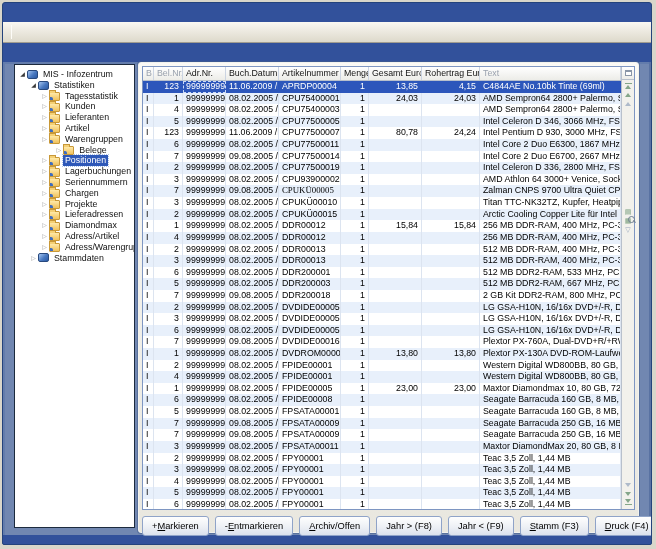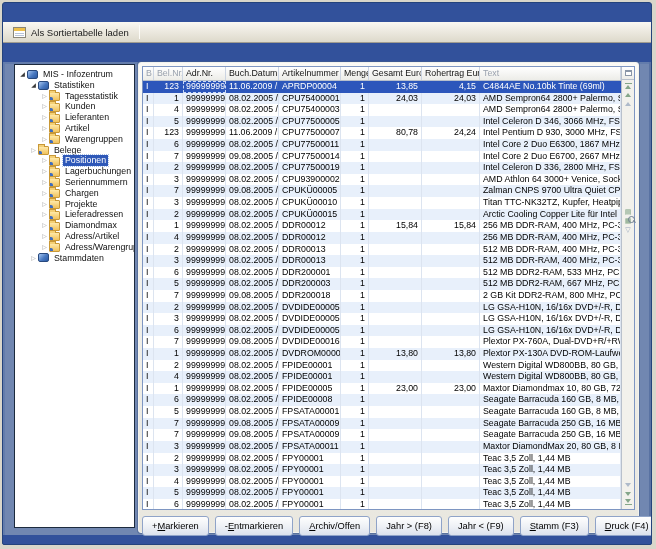--- a/index.html
+++ b/index.html
@@ -124,24 +124,20 @@
   }
   .btn u { text-decoration:underline; }
 </style>
 </head>
 <body>
 
 <div class="window">
 
 
   <div class="toolbar">
-    <div class="tb-btn">
-      <span class="ico-sorttable"></span>
-      <span>Als Sortiertabelle laden</span>
-    </div>
     <div class="tb-sep"></div>
   </div>
 
 
   <div class="content">
 
     <div class="tree-panel" id="tree">
         <div class="tree-row" style="padding-left: 3px;">
           <span class="tree-arrow expanded">◢</span>
           <span class="tree-icon ico-branch"></span>
@@ -170,21 +166,21 @@
         <div class="tree-row" style="padding-left: 25px;">
           <span class="tree-arrow collapsed">▷</span>
           <span class="tree-icon ico-folder"></span>
           <span class="tree-label">Artikel</span>
         </div>
         <div class="tree-row" style="padding-left: 25px;">
           <span class="tree-arrow collapsed">▷</span>
           <span class="tree-icon ico-folder"></span>
           <span class="tree-label">Warengruppen</span>
         </div>
-        <div class="tree-row" style="padding-left: 14px;">
+        <div class="tree-row" style="padding-left: 14px; justify-content: center;">
           <span class="tree-arrow collapsed">▷</span>
           <span class="tree-icon ico-folder"></span>
           <span class="tree-label">Belege</span>
         </div>
         <div class="tree-row" style="padding-left: 25px;">
           <span class="tree-arrow collapsed">▷</span>
           <span class="tree-icon ico-folder"></span>
           <span class="tree-label sel">Positionen</span>
         </div>
         <div class="tree-row" style="padding-left: 25px;">
@@ -346,21 +342,21 @@
                 <div class="td num" style="flex: 0 0 28px;">1</div>
                 <div class="td num" style="flex: 0 0 53px;"></div>
                 <div class="td num" style="flex: 0 0 58px;"></div>
                 <div class="td" style="flex: 1 1 auto;">AMD Athlon 64 3000+ Venice, Sockel 939</div>
               </div>
               <div class="tr alt">
                 <div class="td" style="flex: 0 0 11px;">I</div>
                 <div class="td num" style="flex: 0 0 29px;">7</div>
                 <div class="td" style="flex: 0 0 43px;">99999999</div>
                 <div class="td" style="flex: 0 0 53px;">09.08.2005 /Di</div>
-                <div class="td" style="flex: 0 0 62px;">CPUKÜ00005</div>
+                <div class="td" style="flex: 0 0 62px; font-family: Liberation Serif, serif;">CPUKÜ00005</div>
                 <div class="td num" style="flex: 0 0 28px;">1</div>
                 <div class="td num" style="flex: 0 0 53px;"></div>
                 <div class="td num" style="flex: 0 0 58px;"></div>
                 <div class="td" style="flex: 1 1 auto;">Zalman CNPS 9700 Ultra Quiet CPU Cooler für Intel un</div>
               </div>
               <div class="tr">
                 <div class="td" style="flex: 0 0 11px;">I</div>
                 <div class="td num" style="flex: 0 0 29px;">3</div>
                 <div class="td" style="flex: 0 0 43px;">99999999</div>
                 <div class="td" style="flex: 0 0 53px;">08.02.2005 /Di</div>

